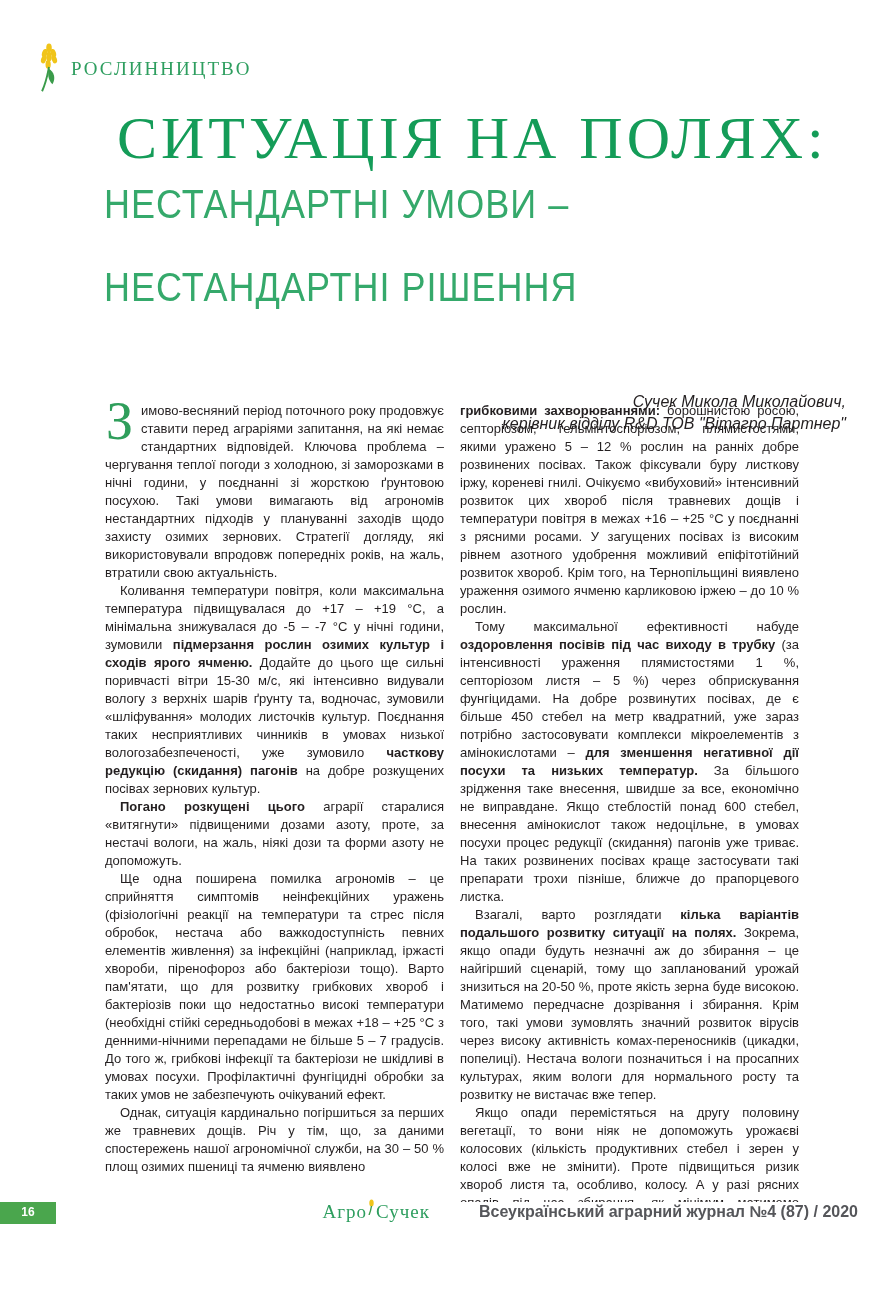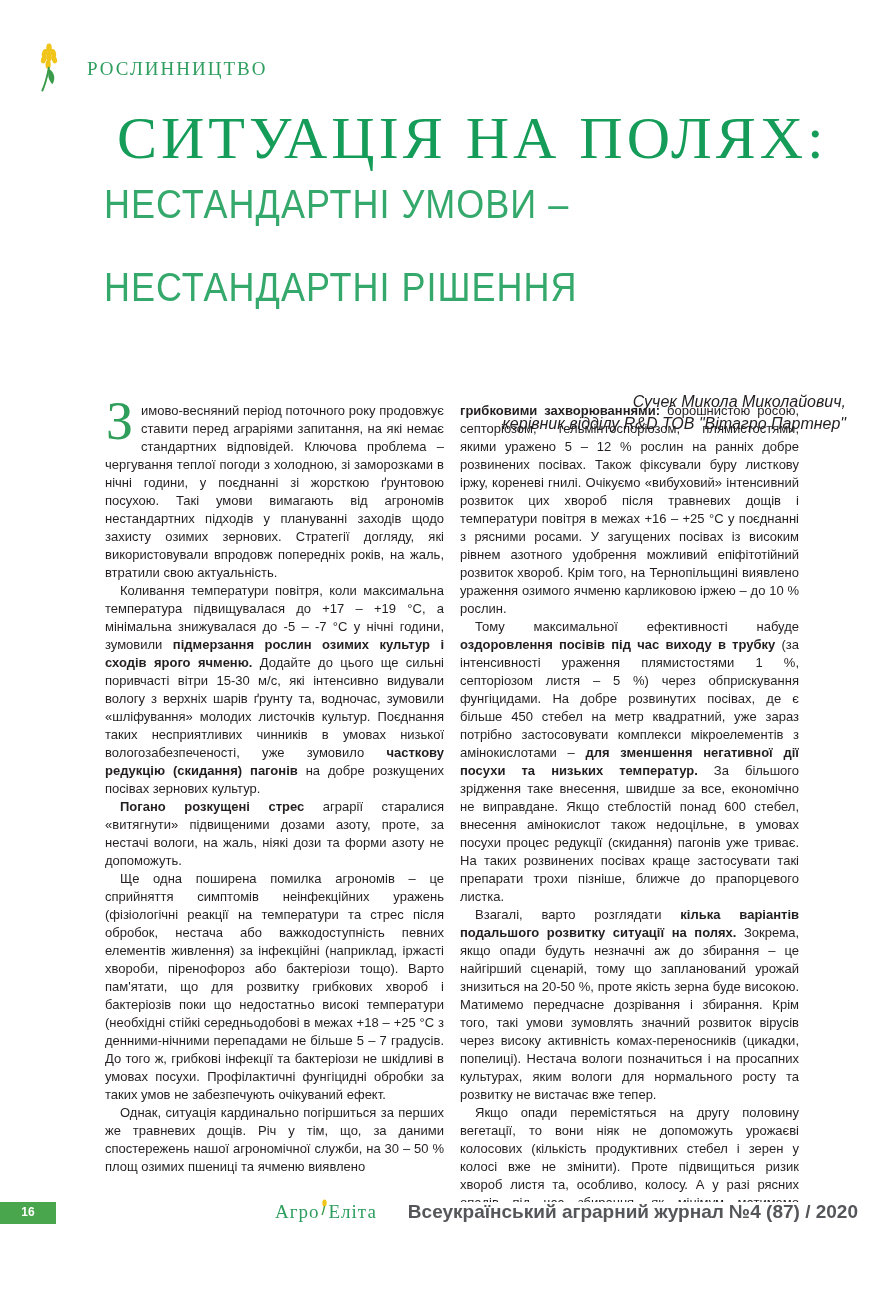--- a/index.html
+++ b/index.html
@@ -2,21 +2,21 @@
 <html lang="uk"><head>
 <meta charset="utf-8">
 <style>
   html,body { margin:0; padding:0; background:#ffffff; }
   #page {
     position:relative; width:892px; height:1296px; background:#ffffff;
     font-family:"Liberation Sans", sans-serif; color:#231F20; overflow:hidden;
   }
 
   
-  .header { position:absolute; top:42px; left:36px; display:flex; align-items:center; gap:25px; }
+  .header { position:absolute; top:42px; left:36px; display:flex; align-items:center; gap:9px; }
   .section-label {
     font-family:"Liberation Serif", serif; font-size:19px; letter-spacing:2px;
     color:#2E9E5F; font-weight:400;
   }
 
   
   .main-title {
     position:absolute; top:95px; left:104px; margin:13px;
     font-family:"Liberation Serif", serif; font-weight:400;
     font-size:60px; line-height:1; letter-spacing:4px; color:#149C58; white-space:nowrap;
@@ -51,28 +51,28 @@
   }
 
   
   .page-num-box {
     position:absolute; left:0; top:1202px; width:56px; height:22px;
     background:#4AA64D; color:#ffffff; font-size:12px; font-weight:bold;
     text-align:center; line-height:21px;
   }
   .footer-right {
     position:absolute; top:1200px; right:34px; height:24px;
-    display:flex; align-items:center; gap:14px;
+    display:flex; align-items:center; gap:32px;
   }
   .footer-logo {
     font-family:"Liberation Serif", serif; font-size:19px; color:#2E9E5F;
     display:flex; align-items:center; letter-spacing:1px;
   }
   .footer-logo .wheat-small { margin:0 -1px 6px -1px; }
-  .journal-line { font-size:19px; font-weight:bold; color:#55565A;padding-left:17px; }
+  .journal-line { font-size:16px; font-weight:bold; color:#55565A;padding-left:17px; }
 </style>
 </head>
 <body>
 
 <div id="page">
 
   <div class="header">
     <span>
       <svg width="26" height="50" viewBox="0 0 30 56" aria-hidden="true">
         <g fill="#F0C419">
@@ -97,21 +97,21 @@
 
   <div class="byline">
     <div>Сучек Микола Миколайович,</div>
     <div>керівник відділу R&amp;D ТОВ "Вітагро Партнер"</div>
   </div>
 
   <div class="body-columns">
     <div class="column">
         <p class="noindent"><span class="dropcap">З</span><span>имово-весняний період поточного року продовжує ставити перед аграріями запитання, на які немає стандартних відповідей. Ключова проблема – чергування теплої погоди з холодною, зі заморозками в нічні години, у поєднанні зі жорсткою ґрунтовою посухою. Такі умови вимагають від агрономів нестандартних підходів у плануванні заходів щодо захисту озимих зернових. Стратегії догляду, які використовували впродовж попередніх років, на жаль, втратили свою актуальність.</span></p>
         <p><span>Коливання температури повітря, коли максимальна температура підвищувалася до +17 – +19 °С, а мінімальна знижувалася до -5 – -7 °С у нічні години, зумовили </span><b>підмерзання рослин озимих культур і сходів ярого ячменю.</b><span> Додайте до цього ще сильні поривчасті вітри 15-30 м/с, які інтенсивно видували вологу з верхніх шарів ґрунту та, водночас, зумовили «шліфування» молодих листочків культур. Поєднання таких несприятливих чинників в умовах низької вологозабезпеченості, уже зумовило </span><b>часткову редукцію (скидання) пагонів</b><span> на добре розкущених посівах зернових культур.</span></p>
-        <p><b>Погано розкущені стрес</b><span> аграрії старалися «витягнути» підвищеними дозами азоту, проте, за нестачі вологи, на жаль, ніякі дози та форми азоту не допоможуть.</span></p>
+        <p><b>Погано розкущені цього</b><span> аграрії старалися «витягнути» підвищеними дозами азоту, проте, за нестачі вологи, на жаль, ніякі дози та форми азоту не допоможуть.</span></p>
         <p><span>Ще одна поширена помилка агрономів – це сприйняття симптомів неінфекційних уражень (фізіологічні реакції на температури та стрес після обробок, нестача або важкодоступність певних елементів живлення) за інфекційні (наприклад, іржасті хвороби, піренофороз або бактеріози тощо). Варто пам'ятати, що для розвитку грибкових хвороб і бактеріозів поки що недостатньо високі температури (необхідні стійкі середньодобові в межах +18 – +25 °С з денними-нічними перепадами не більше 5 – 7 градусів. До того ж, грибкові інфекції та бактеріози не шкідливі в умовах посухи. Профілактичні фунгіцидні обробки за таких умов не забезпечують очікуваний ефект.</span></p>
         <p><span>Однак, ситуація кардинально погіршиться за перших же травневих дощів. Річ у тім, що, за даними спостережень нашої агрономічної служби, на 30 – 50 % площ озимих пшениці та ячменю виявлено </span></p>
       </div>
     <div class="column">
         <p class="noindent"><b>грибковими захворюваннями:</b><span> борошнистою росою, септоріозом, гельмінтоспоріозом, плямистостями, якими уражено 5 – 12 % рослин на ранніх добре розвинених посівах. Також фіксували буру листкову іржу, кореневі гнилі. Очікуємо «вибуховий» інтенсивний розвиток цих хвороб після травневих дощів і температури повітря в межах +16 – +25 °С у поєднанні з рясними росами. У загущених посівах із високим рівнем азотного удобрення можливий епіфітотійний розвиток хвороб. Крім того, на Тернопільщині виявлено ураження озимого ячменю карликовою іржею – до 10 % рослин.</span></p>
         <p><span>Тому максимальної ефективності набуде </span><b>оздоровлення посівів під час виходу в трубку</b><span> (за інтенсивності ураження плямистостями 1 %, септоріозом листя – 5 %) через обприскування фунгіцидами. На добре розвинутих посівах, де є більше 450 стебел на метр квадратний, уже зараз потрібно застосовувати комплекси мікроелементів з амінокислотами – </span><b>для зменшення негативної дії посухи та низьких температур.</b><span> За більшого зрідження таке внесення, швидше за все, економічно не виправдане. Якщо стеблостій понад 600 стебел, внесення амінокислот також недоцільне, в умовах посухи процес редукції (скидання) пагонів уже триває. На таких розвинених посівах краще застосувати такі препарати трохи пізніше, ближче до прапорцевого листка.</span></p>
         <p><span>Взагалі, варто розглядати </span><b>кілька варіантів подальшого розвитку ситуації на полях.</b><span> Зокрема, якщо опади будуть незначні аж до збирання – це найгірший сценарій, тому що запланований урожай знизиться на 20-50 %, проте якість зерна буде високою. Матимемо передчасне дозрівання і збирання. Крім того, такі умови зумовлять значний розвиток вірусів через високу активність комах-переносників (цикадки, попелиці). Нестача вологи позначиться і на просапних культурах, яким вологи для нормального росту та розвитку не вистачає вже тепер.</span></p>
         <p><span>Якщо опади перемістяться на другу половину вегетації, то вони ніяк не допоможуть урожаєві колосових (кількість продуктивних стебел і зерен у колосі вже не змінити). Проте підвищиться ризик хвороб листя та, особливо, колосу. А у разі рясних опадів під час збирання, як мінімум матимемо зараження зерна пізніми інфекціями (фузаріоз, альтернаріоз, септоріоз), як максимум – ензимо-мікозне ураження та виснаження зерна.</span></p>
       </div>
   </div>
@@ -120,18 +120,18 @@
 
   <div class="footer-right">
     <div class="footer-logo">
       <span>Агро</span>
       <span class="wheat-small">
         <svg width="11" height="16" viewBox="0 0 11 16" aria-hidden="true">
           <ellipse cx="5.5" cy="4" rx="2.2" ry="3.6" fill="#F0C419"></ellipse>
           <path d="M5.5 7 C5 10 4.5 13 3 16" stroke="#3A9B4A" stroke-width="1.4" fill="none"></path>
         </svg>
       </span>
-      <span>Еліта</span>
+      <span>Сучек</span>
     </div>
     <div class="journal-line">Всеукраїнський аграрний журнал №4 (87) / 2020</div>
   </div>
 
 </div>
 
 </body></html>

